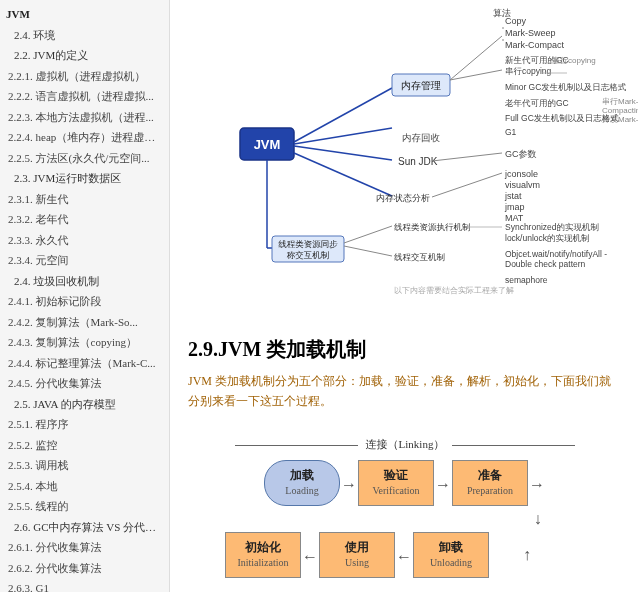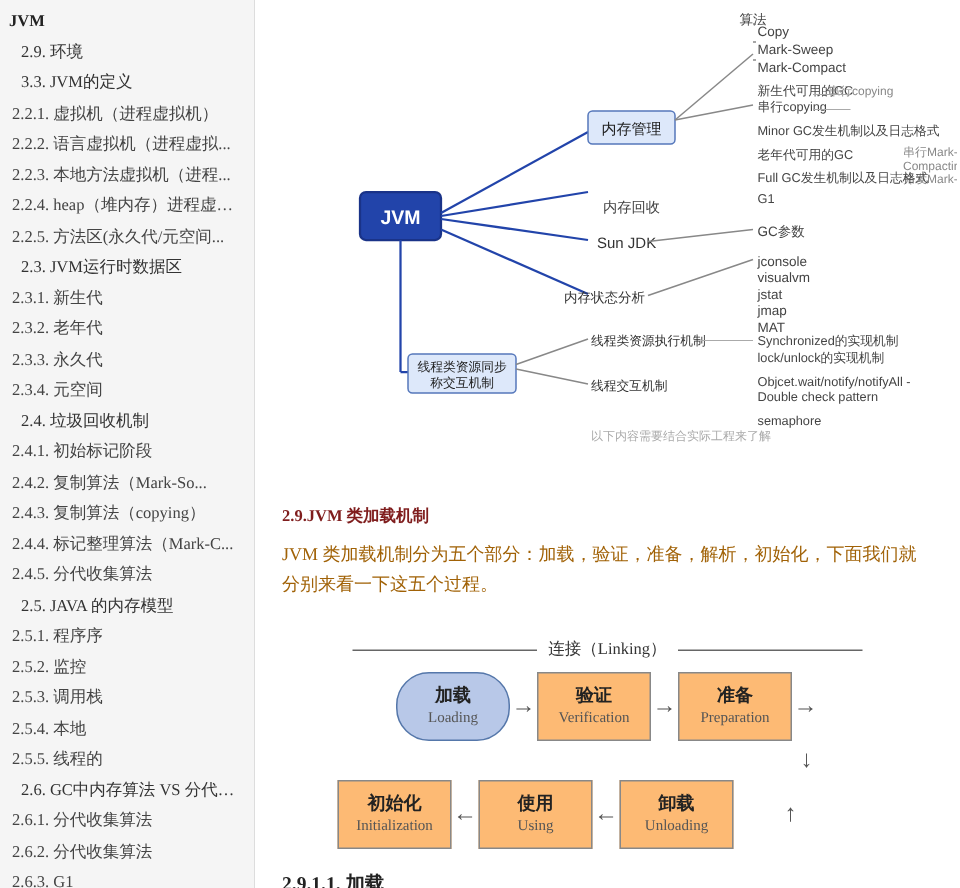--- a/index.html
+++ b/index.html
@@ -66,23 +66,23 @@
       margin: 0 auto;
     }
 
     
     .content-area {
       padding: 8px 18px 12px 18px;
       color: #222;
     }
 
     .section-title {
-      font-size: 11px;
+      font-size: 20px;
       font-weight: bold;
-      color: #7f1d1d;
+      color: #000000;
       margin: 6px 0 8px 0;
       text-align: left;
     }
 
     .section-text {
       font-size: 12px;
       line-height: 1.7;
       color: #a16207;
       margin-bottom: 16px;
     }
@@ -140,22 +140,22 @@
       font-size: 13px;
       font-weight: bold;
       margin: 6px 0 4px 0;
     }
   </style>
 </head>
 <body>
 
 <div id="sidebar">
 <div class="sidebar-item level1">JVM</div>
-    <div class="sidebar-item level2">2.9. 环境</div>
-    <div class="sidebar-item level2">3.3. JVM的定义</div>
+    <div class="sidebar-item level2">2.4. 环境</div>
+    <div class="sidebar-item level2">2.2. JVM的定义</div>
     <div class="sidebar-item level3">2.2.1. 虚拟机（进程虚拟机）</div>
     <div class="sidebar-item level3">2.2.2. 语言虚拟机（进程虚拟...</div>
     <div class="sidebar-item level3">2.2.3. 本地方法虚拟机（进程...</div>
     <div class="sidebar-item level3">2.2.4. heap（堆内存）进程虚拟...</div>
     <div class="sidebar-item level3">2.2.5. 方法区(永久代/元空间...</div>
     <div class="sidebar-item level2">2.3. JVM运行时数据区</div>
     <div class="sidebar-item level3">2.3.1. 新生代</div>
     <div class="sidebar-item level3">2.3.2. 老年代</div>
     <div class="sidebar-item level3">2.3.3. 永久代</div>
     <div class="sidebar-item level3">2.3.4. 元空间</div>

